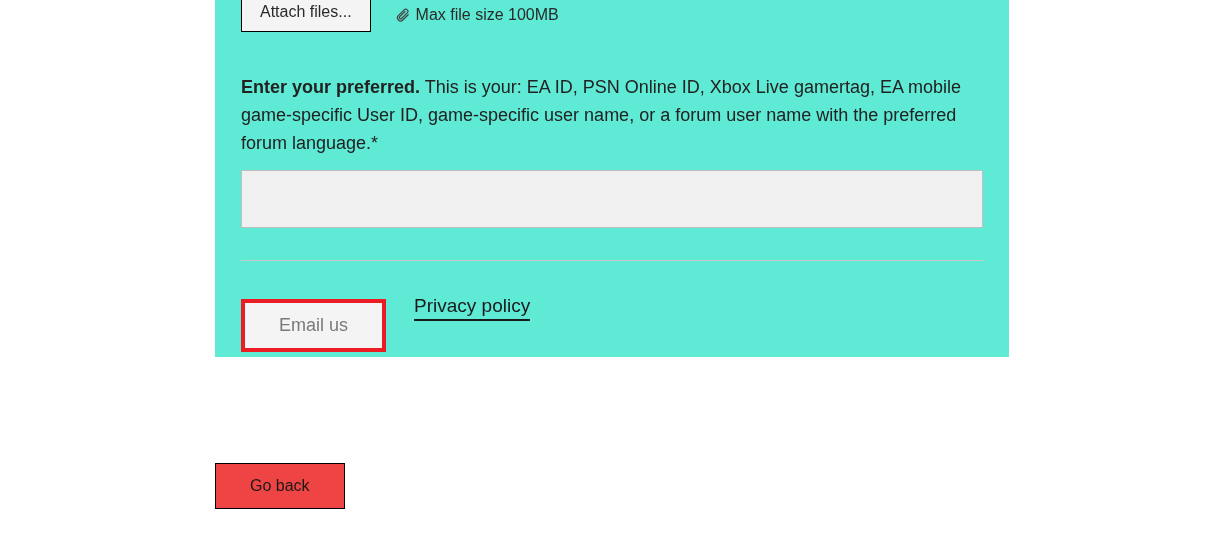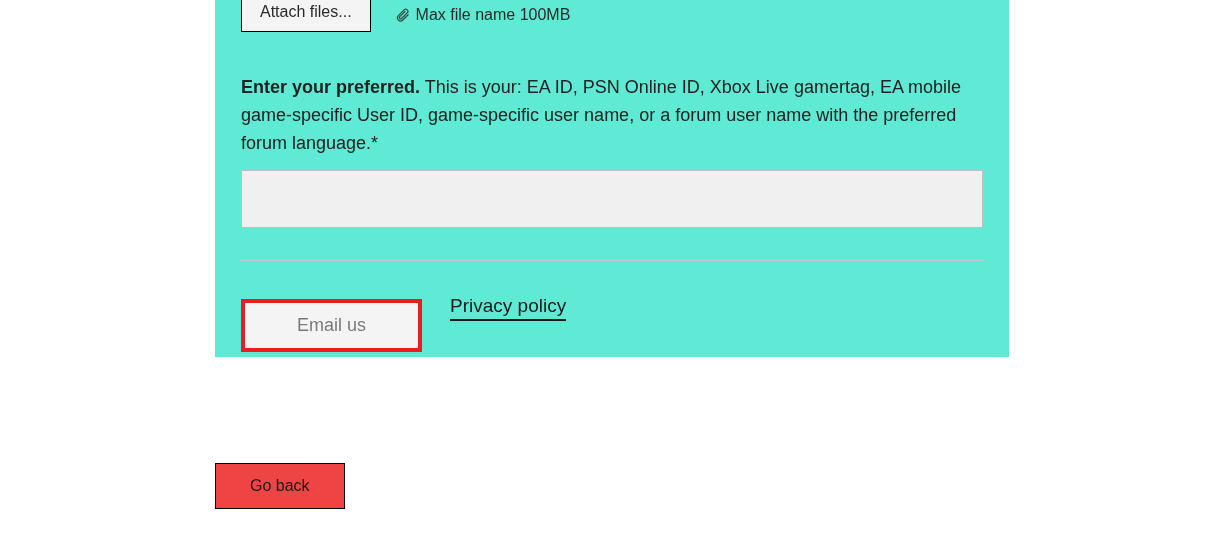--- a/index.html
+++ b/index.html
@@ -79,21 +79,21 @@
       width: 742px;
     }
     .action-row {
       margin-top: 38px;
       display: flex;
       align-items: center;
       gap: 28px;
     }
     .email-us {
       border: 4px solid #ec1c24;
-      padding: 12px 52px;
+      padding: 12px 34px;
       font-size: 18px;
       color: #7a7a7a;
       cursor: pointer;
       background: #f4f4f4;
     }
     .privacy-link {
       font-size: 19px;
       color: #1a1a1a;
       text-decoration: none;
       border-bottom: 2px solid #1a1a1a;
@@ -121,21 +121,21 @@
 <div class="panel">
 
   <div class="attach-row">
     <button class="attach-button">Attach files...</button>
     <div class="max-file">
       <span class="clip-icon">
         <svg viewBox="0 0 24 24" width="15" height="16" fill="none" stroke="#444" stroke-width="2" stroke-linecap="round" stroke-linejoin="round">
           <path d="M21 11.5l-8.5 8.5a5 5 0 01-7.07-7.07l9.19-9.19a3.5 3.5 0 014.95 4.95L10.5 17.5a2 2 0 01-2.83-2.83L16 6.5"></path>
         </svg>
       </span>
-      <span>Max file name 100MB</span>
+      <span>Max file size 100MB</span>
     </div>
   </div>
 
   <div class="username-block">
     <div class="username-label">
       <span class="bold">Enter your preferred.</span><span> This is your: EA ID, PSN Online ID, Xbox Live gamertag, EA mobile game-specific User ID, game-specific user name, or a forum user name with the preferred forum language.*</span>
     </div>
     <input type="text" class="username-input" value="" style="">
   </div>
 

